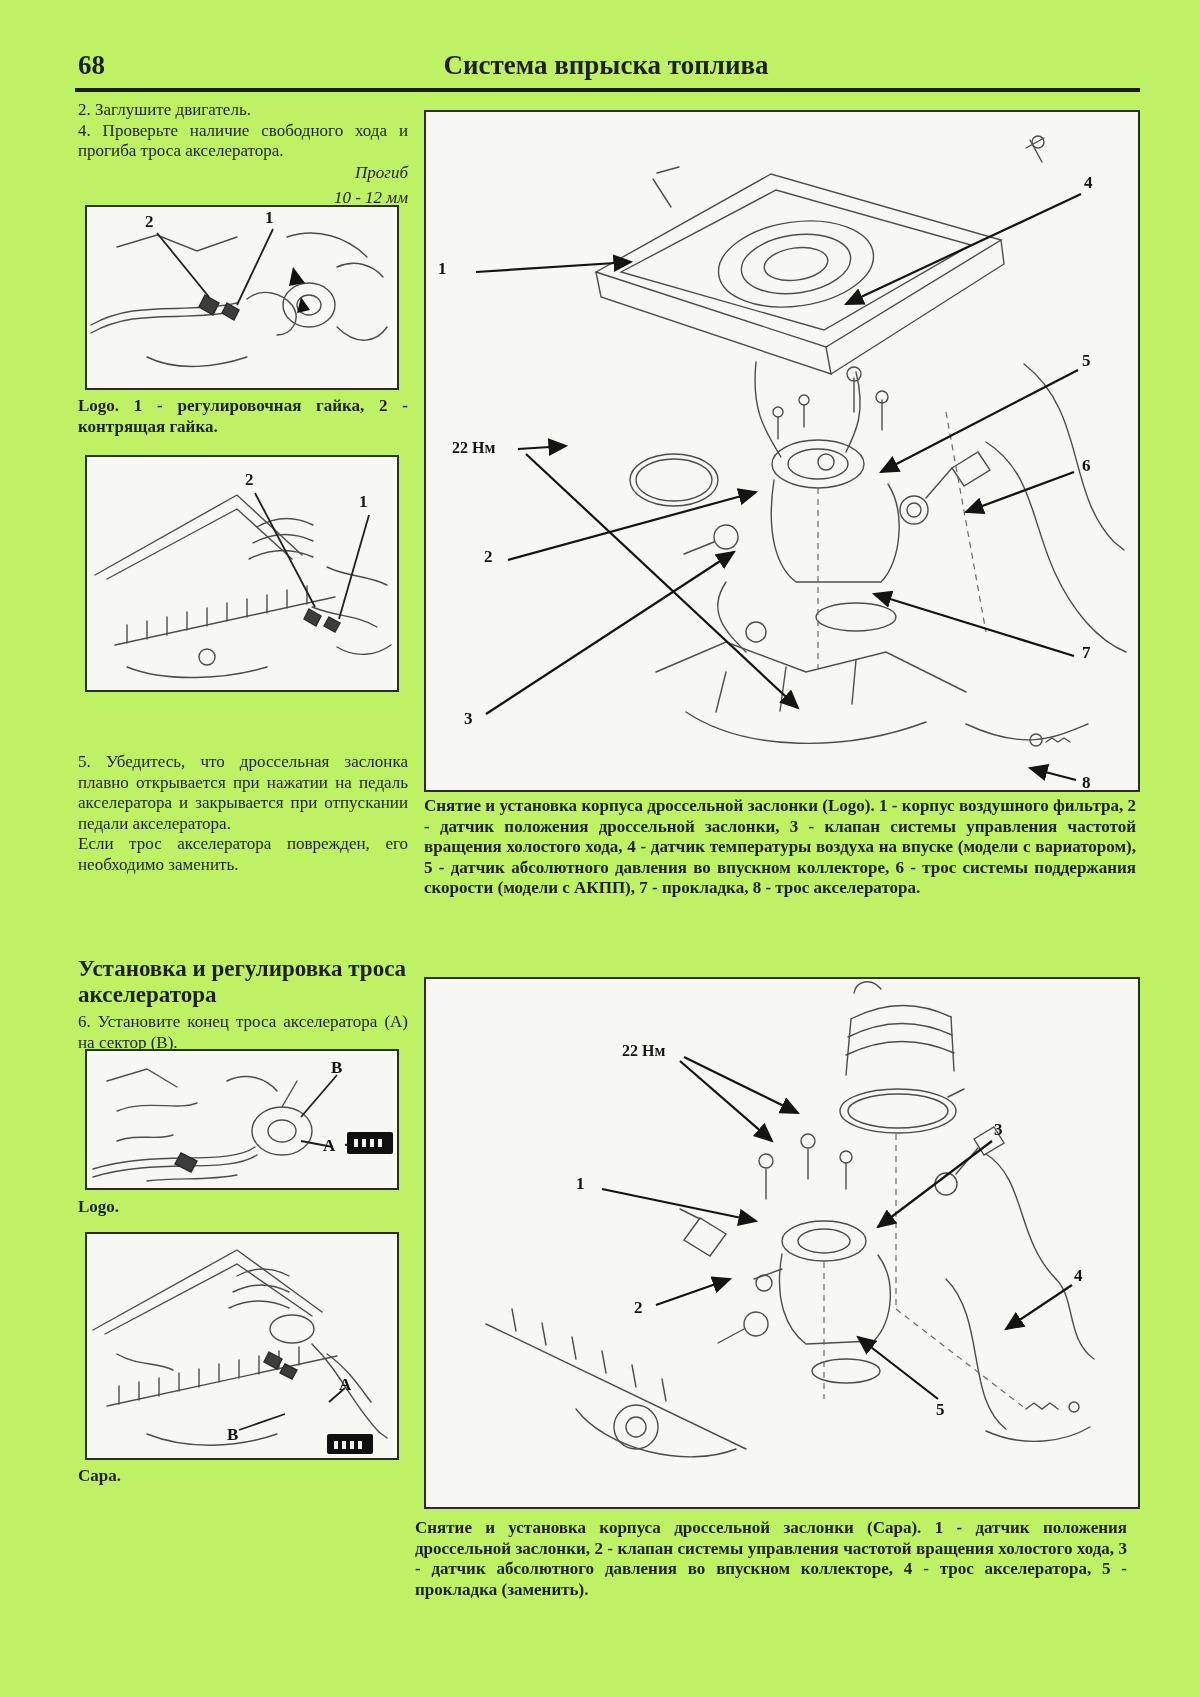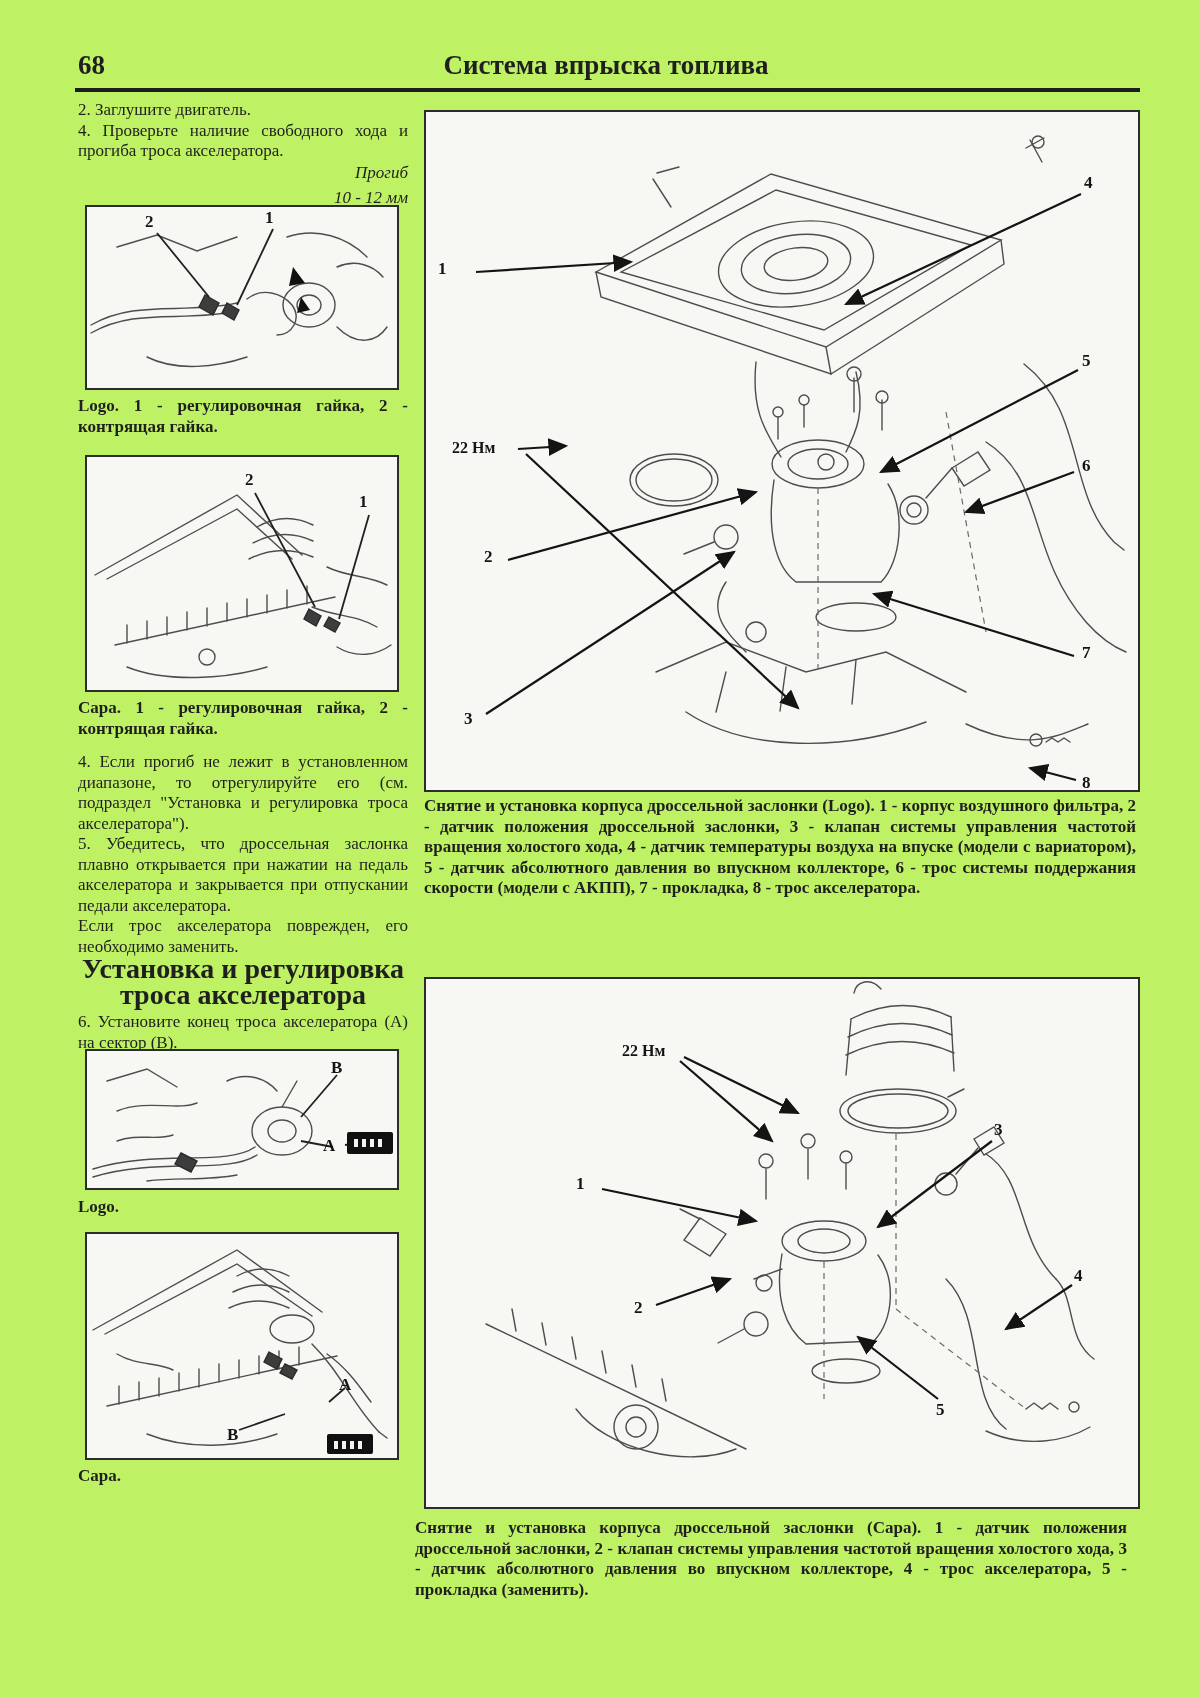--- a/index.html
+++ b/index.html
@@ -11,21 +11,21 @@
   .abs{position:absolute;}
   
   .page-num{position:absolute;left:78px;top:50px;font-size:27px;font-weight:bold;}
   .page-title{position:absolute;left:75px;right:63px;top:50px;text-align:center;font-size:27px;font-weight:bold;}
   .header-rule{position:absolute;left:75px;right:60px;top:88px;height:4px;background:#1c1c1c;}
   
   .body-text{font-size:17px;line-height:20.5px;text-align:justify;}
   .body-text p{margin:0;}
   .caption{font-size:17px;font-weight:bold;line-height:20.5px;text-align:justify;}
   .caption-small{font-size:17px;font-weight:bold;}
-  .section-heading{font-size:28px;font-weight:bold;line-height:26px;text-align:center;}
+  .section-heading{font-size:23px;font-weight:bold;line-height:26px;}
   .spec-line{display:flex;align-items:flex-end;font-size:17px;font-style:italic;}
   .spec-leader{flex:1;border-bottom:2px dotted #3a3a3a;margin:0 5px 3px 5px;height:1px;}
   
   .figure{position:absolute;border:2px solid #2c2c2c;background:#f7f7f4;}
   .figure svg{display:block;width:100%;height:100%;}
   .callout{position:absolute;font-size:17px;font-weight:bold;color:#141414;line-height:1;}
   .torque{position:absolute;font-size:16px;font-weight:600;color:#141414;line-height:1;white-space:nowrap;}
   .tag{position:absolute;background:#101010;border-radius:2px;}
   .tag::after{
     content:"";position:absolute;left:7px;top:7px;right:7px;height:8px;
@@ -107,24 +107,22 @@
       </g>
       <g stroke="#202020" stroke-width="1.8" fill="none">
         <line x1="168" y1="36" x2="228" y2="150"></line>
         <line x1="282" y1="58" x2="252" y2="162"></line>
       </g>
     </svg>
     <div class="callout" style="left:158px;top:14px;">2</div>
     <div class="callout" style="left:272px;top:36px;">1</div>
   </div>
 
-  <div class="abs caption" style="left:78px;top:698px;width:330px;">Capa. 1 - регулировочная гайка, 2 - контрящая гайка.</div>
 
   <div class="abs body-text" style="left:78px;top:752px;width:330px;">
-    <p>4. Если прогиб не лежит в установленном диапазоне, то отрегулируйте его (см. подраздел "Установка и регулировка троса акселератора").</p>
     <p>5. Убедитесь, что дроссельная заслонка плавно открывается при нажатии на педаль акселератора и закрывается при отпускании педали акселератора.</p>
     <p>Если трос акселератора поврежден, его необходимо заменить.</p>
   </div>
 
   <div class="abs section-heading" style="left:78px;top:956px;width:330px;">Установка и регулировка троса акселератора</div>
 
   <div class="abs body-text" style="left:78px;top:1012px;width:330px;">6. Установите конец троса акселератора (А) на сектор (В).</div>
 
   <div class="figure" style="left:85px;top:1049px;width:310px;height:137px;">
     <svg viewBox="0 0 310 137" preserveAspectRatio="none">

